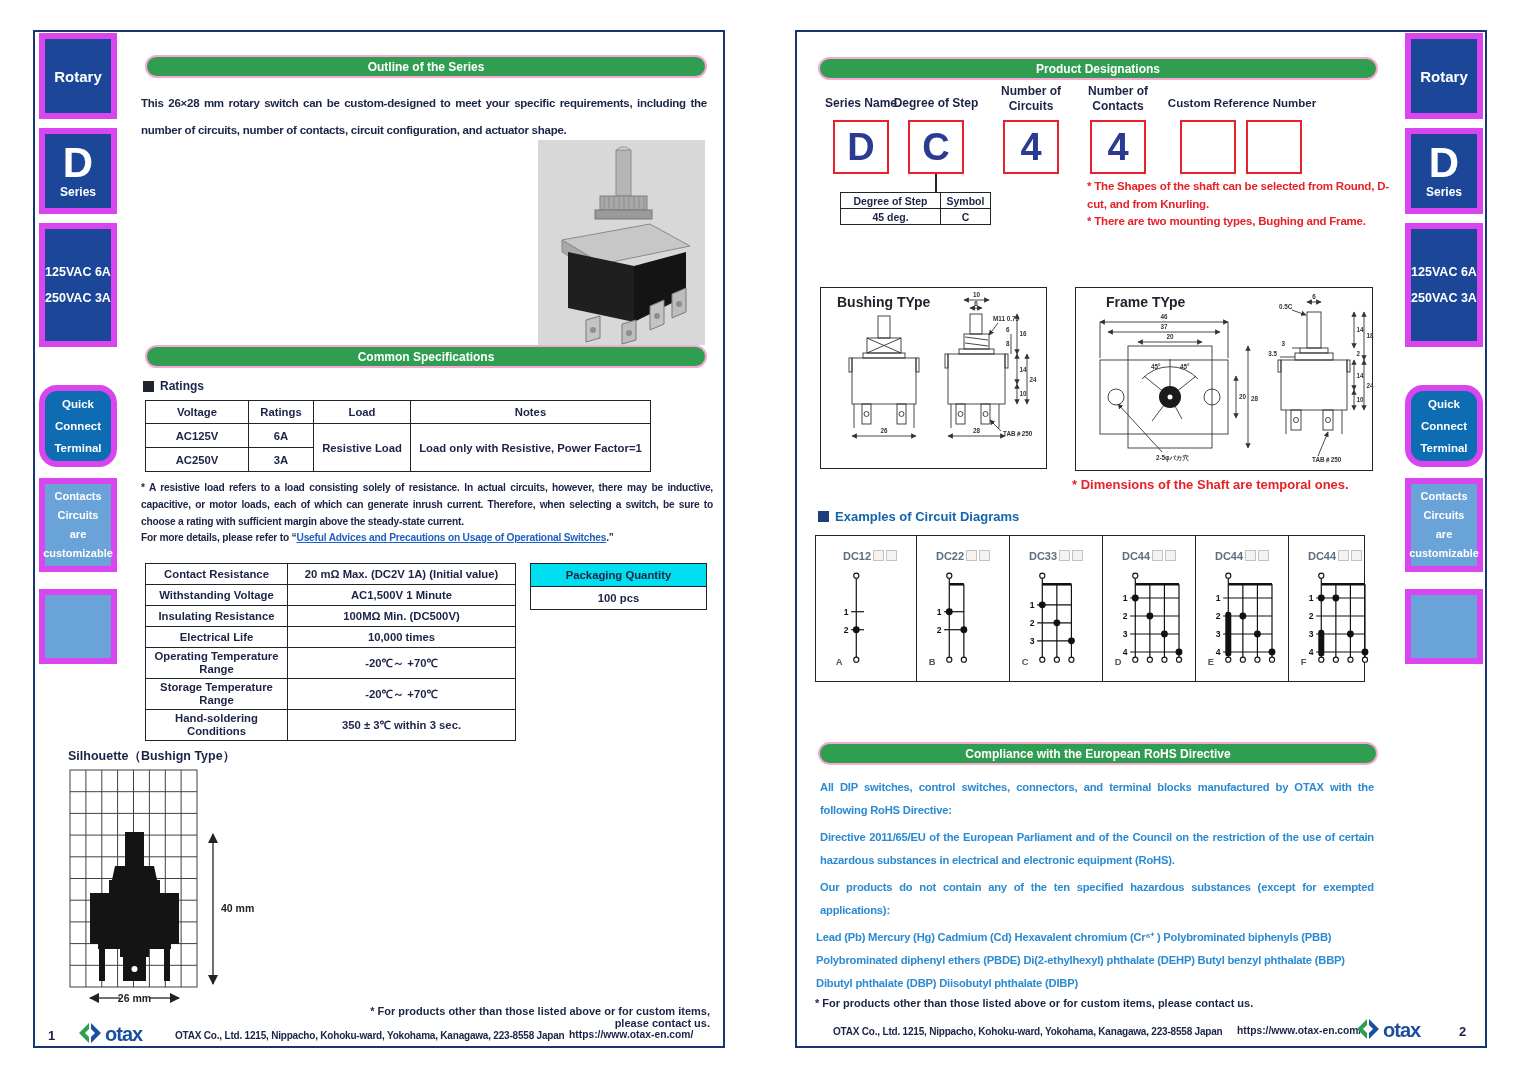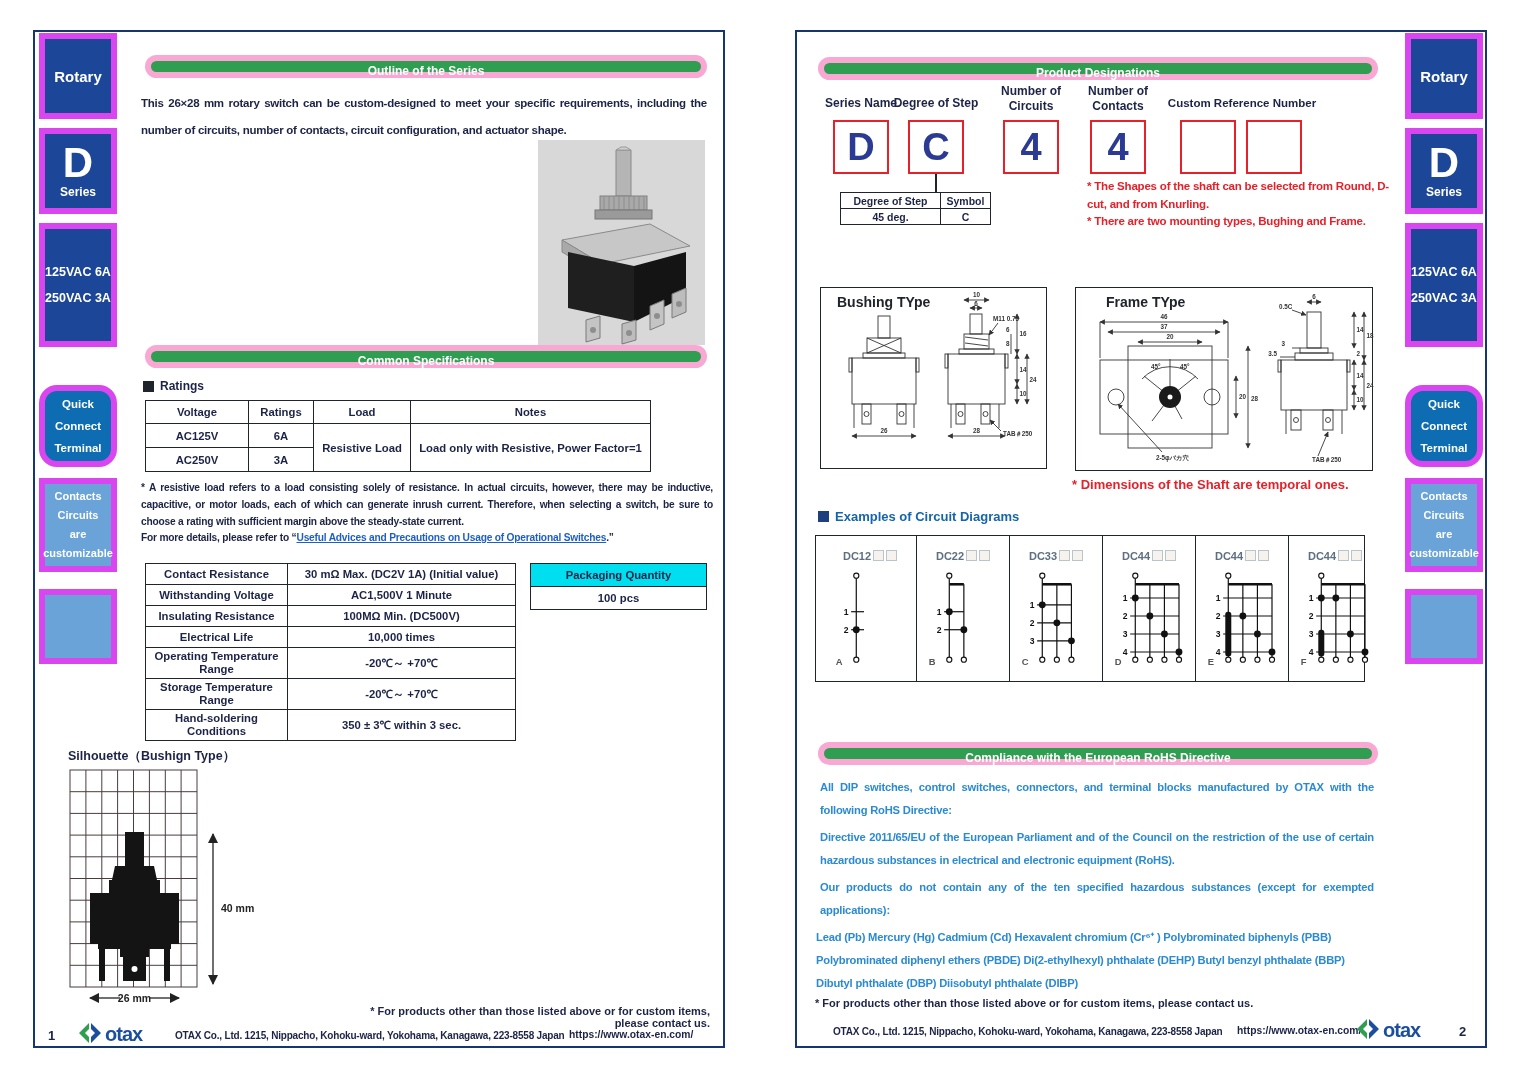--- a/index.html
+++ b/index.html
@@ -18,21 +18,21 @@
   .sb-rotary{top:1px;height:86px;font-size:15px;}
   .sb-series{top:96px;height:86px;}
   .series-letter{font-size:42px;line-height:40px;font-weight:bold;}
   .series-word{font-size:12px;margin-top:2px;}
   .sb-vac{top:191px;height:124px;font-size:12.5px;line-height:26px;}
   .sb-qc{top:353px;height:82px;font-size:11.5px;line-height:22px;}
   .sb-custom{top:446px;height:94px;font-size:11px;line-height:19px;}
   .sb-empty{top:557px;height:75px;}
 
   
-  .gbar{position:absolute;height:23px;background:#2f9e50;border:6px solid #f9a8d4;
+  .gbar{position:absolute;height:23px;background:#2f9e50;border:2px solid #f9a8d4;
     border-radius:12px;color:#fff;font-weight:bold;font-size:12px;text-align:center;
     line-height:20px;box-sizing:border-box;}
 
   .intro{position:absolute;font-size:11.5px;font-weight:bold;line-height:27px;
     letter-spacing:-0.25px;text-align:justify;color:#1c2347;}
 
   .bullhead{position:absolute;display:flex;align-items:center;gap:6px;font-weight:bold;}
   .sq-b{width:11px;height:11px;background:#1d3f7d;display:inline-block;}
   .sq-k{width:11px;height:11px;background:#20242c;display:inline-block;}
 
@@ -195,21 +195,21 @@
     </div>
 
     <table class="tbl spec-tbl">
       <colgroup>
           <col style="width:142px">
           <col style="width:228px">
         </colgroup>
       <tbody>
         <tr>
             <td>Contact Resistance</td>
-            <td>30 mΩ Max. (DC2V 1A) (Initial value)</td>
+            <td>20 mΩ Max. (DC2V 1A) (Initial value)</td>
           </tr>
         <tr>
             <td>Withstanding Voltage</td>
             <td>AC1,500V  1 Minute</td>
           </tr>
         <tr>
             <td>Insulating Resistance</td>
             <td>100MΩ  Min.   (DC500V)</td>
           </tr>
         <tr>

